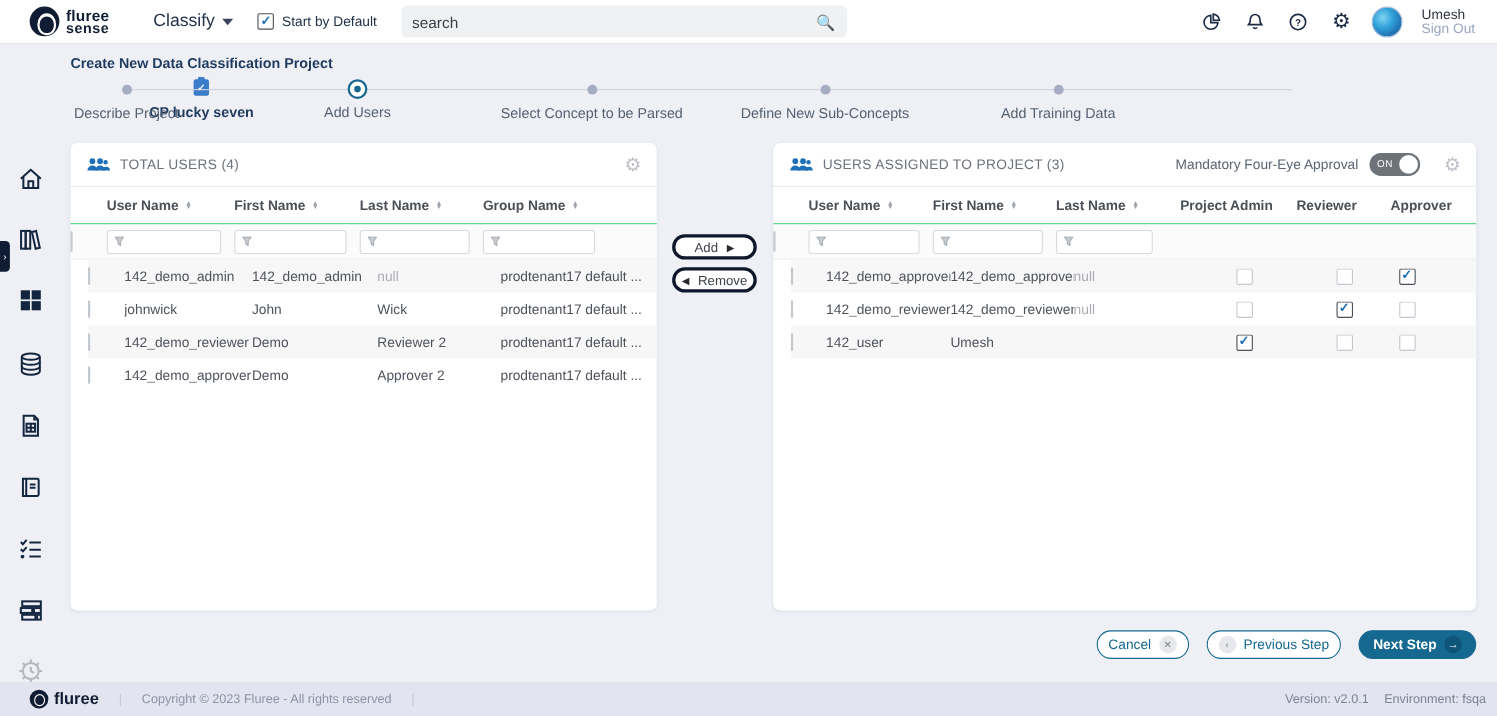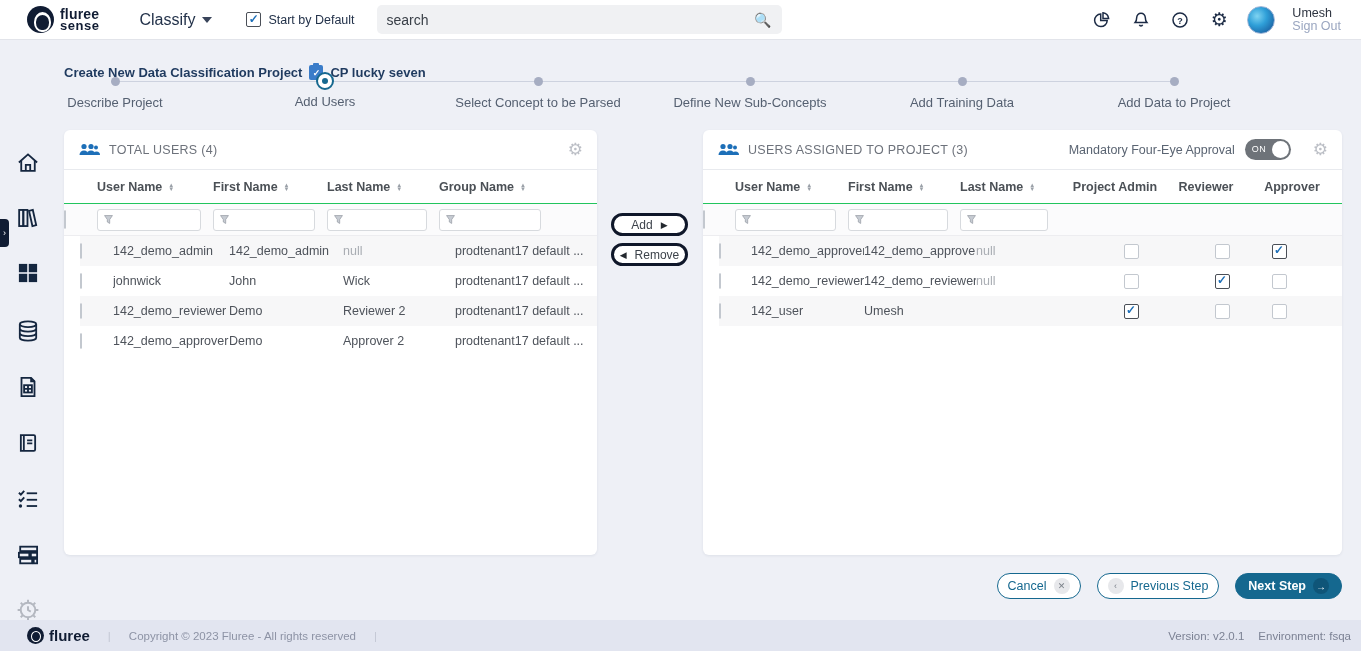--- a/index.html
+++ b/index.html
@@ -9,42 +9,42 @@
   
   .topbar { position:absolute; left:0; top:0; width:1361px; height:40px; background:#fff; border-bottom:1px solid #e2e4ea; display:flex; align-items:center; z-index:5; }
   .logo { display:flex; align-items:center; gap:6px; margin-left:27px; }
   .logo-mark { width:27px; height:27px; border-radius:50%; background:#101c33; position:relative; flex:0 0 auto; }
   .logo-mark::after { content:""; position:absolute; left:7px; top:6px; width:13px; height:15px; border:2px solid #fff; border-radius:50% 50% 45% 45%; border-top-width:3px; }
   .logo-text { line-height:11px; color:#101c33; font-weight:bold; }
   .logo-text .l1 { font-size:14px; letter-spacing:0.2px; }
   .logo-text .l2 { font-size:13px; letter-spacing:0.5px; }
   .app-menu { margin-left:40px; display:flex; align-items:center; gap:7px; font-size:16px; color:#23324a; cursor:pointer; }
   .caret-down { width:0; height:0; border-left:5px solid transparent; border-right:5px solid transparent; border-top:6px solid #39445a; }
-  .start-default { margin-left:34px; display:flex; align-items:center; gap:7px; font-size:12.5px; color:#23324a; }
+  .start-default { margin-left:22px; display:flex; align-items:center; gap:7px; font-size:12.5px; color:#23324a; }
   .searchbox { margin-left:22px; width:405px; height:29px; background:#f0f1f3; border-radius:5px; display:flex; align-items:center; padding:0 10px; }
   .searchbox input { flex:1; border:none; outline:none; background:transparent; font-size:14px; color:#b91c1c; font-family:"Liberation Sans", sans-serif; }
   .searchbox input::placeholder { color:#3a4048; opacity:1; }
   .search-glyph { color:#b9bec6; font-size:14px; }
   .top-icons { margin-left:auto; display:flex; align-items:center; gap:17px; margin-right:16px; }
   .tico { width:22px; height:22px; display:flex; align-items:center; justify-content:center; color:#1c2b45; cursor:pointer; }
   .tico svg { display:block; }
   .gear-glyph { font-size:19px; color:#1c2b45; line-height:1; }
   .avatar { width:28px; height:28px; border-radius:50%; background:radial-gradient(circle at 35% 35%, #7fd4f2 0%, #2f9fd8 40%, #134a8e 100%); border:1px solid #9fb6d8; }
   .user-block { line-height:13px; margin-right:4px; }
   .user-block .uname { font-size:12.5px; color:#2e3440; }
   .user-block .signout { font-size:12.5px; color:#9aa6c0; cursor:pointer; }
 
   
   .sidebar { position:absolute; left:0; top:40px; width:55px; height:580px; }
   .side-item { position:absolute; left:0; width:55px; height:34px; display:flex; align-items:center; justify-content:center; cursor:pointer; }
   .side-item svg { display:block; }
   .active-tab { position:absolute; left:0; top:219px; width:9px; height:28px; background:#101c33; border-radius:0 4px 4px 0; color:#fff; font-size:9px; display:flex; align-items:center; justify-content:center; cursor:pointer; }
 
   
-  .crumb { position:absolute; left:64px; top:65px; display:flex; align-items:center; gap:7px; font-size:13px; font-weight:bold; color:#1f3a5f; }
+  .crumb { position:absolute; left:64px; top:50px; display:flex; align-items:center; gap:7px; font-size:13px; font-weight:bold; color:#1f3a5f;flex-direction:column; }
   .task-ico { width:14px; height:15px; background:#3a7cc9; border-radius:2px; position:relative; }
   .task-ico::before { content:""; position:absolute; left:4px; top:-2px; width:6px; height:3px; background:#3a7cc9; border-radius:1px; }
   .task-ico::after { content:"✓"; position:absolute; left:0; top:0; width:14px; height:15px; color:#fff; font-size:9px; display:flex; align-items:center; justify-content:center; }
   .stepper { position:absolute; left:64px; top:72px; width:1278px; height:38px; }
   .step-line { position:absolute; left:51px; top:9px; width:1059px; height:1px; background:#cdd2df; }
   .step { position:absolute; top:0; width:220px; margin-left:-110px; text-align:center; cursor:pointer; }
   .step .dot { width:9px; height:9px; border-radius:50%; background:#a6adc2; margin:5px auto 0; }
   .step.active .dot { width:18px; height:18px; margin-top:0; background:#fff; border:2px solid #16688f; position:relative; }
   .step.active .dot::after { content:""; position:absolute; left:4px; top:4px; width:6px; height:6px; border-radius:50%; background:#16688f; }
   .step .slabel { margin-top:9px; font-size:13px; color:#556071; }
@@ -254,24 +254,20 @@
     <div class="slabel">Select Concept to be Parsed</div>
   </div>
   <div class="step" style="left:686px">
     <div class="dot"></div>
     <div class="slabel">Define New Sub-Concepts</div>
   </div>
   <div class="step" style="left:898px">
     <div class="dot"></div>
     <div class="slabel">Add Training Data</div>
   </div>
-  <div class="step" style="left:1110px">
-    <div class="dot"></div>
-    <div class="slabel">Add Data to Project</div>
-  </div>
 </div>
 
 <div class="panel left">
   <div class="panel-head">
     <span class="users-ico">
       <svg width="22" height="16" viewBox="0 0 22 16" fill="#1d6fb8">
         <circle cx="6" cy="4.5" r="2.6"></circle>
           <circle cx="13" cy="4.5" r="2.6"></circle>
           <circle cx="18" cy="5.5" r="2"></circle>
         <path d="M1.5 13 a4.5 4.5 0 0 1 9 0 z"></path>

